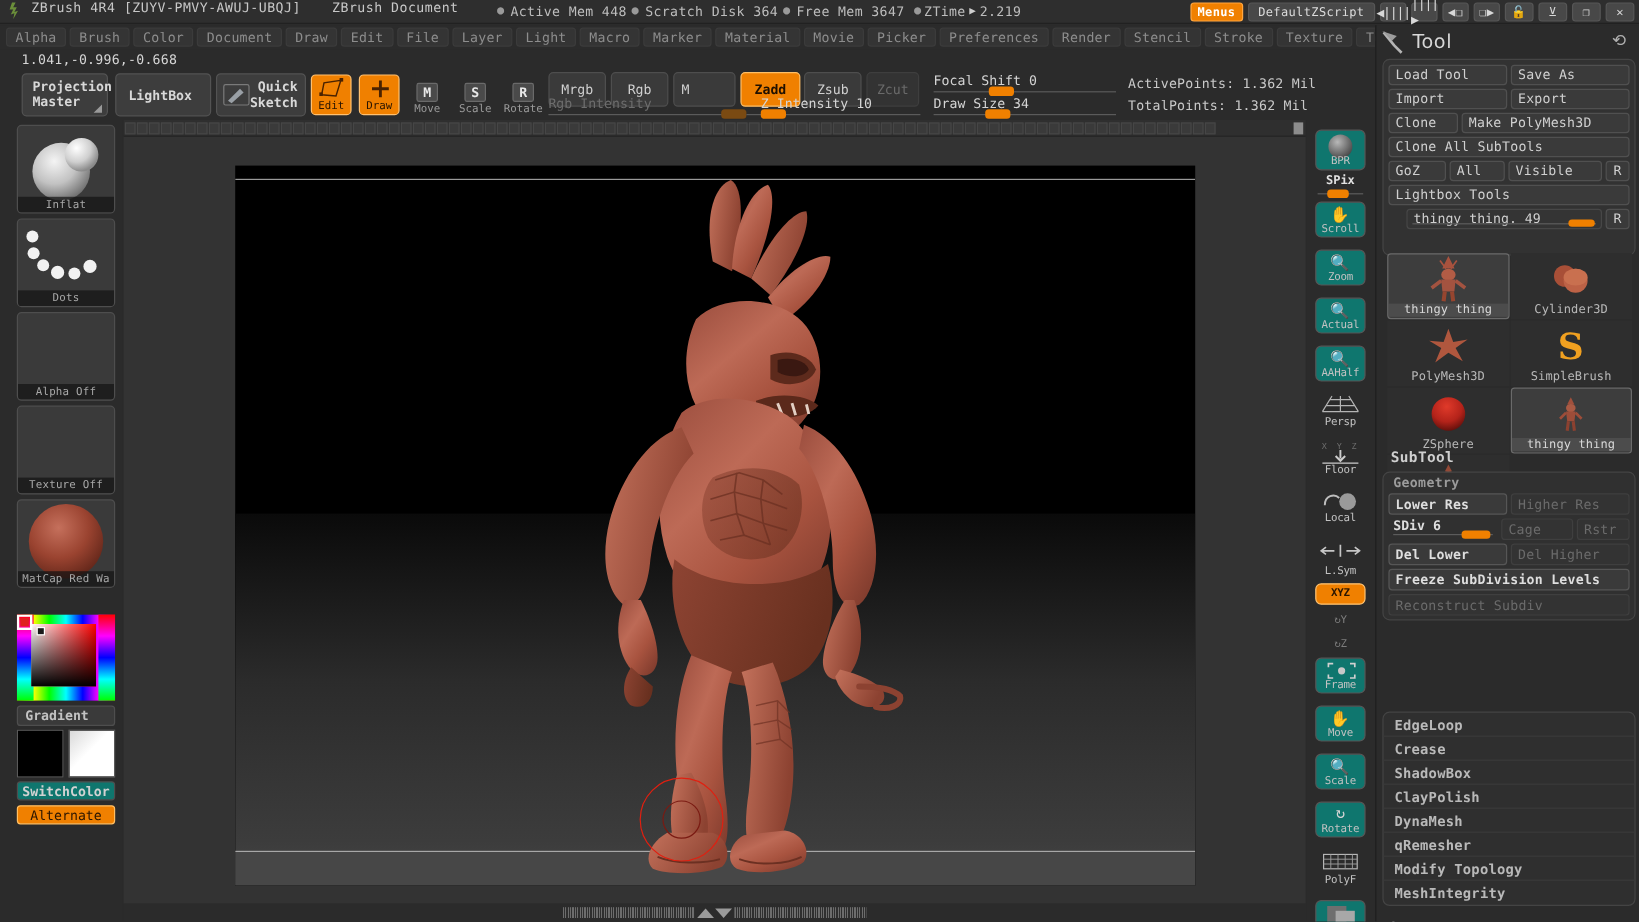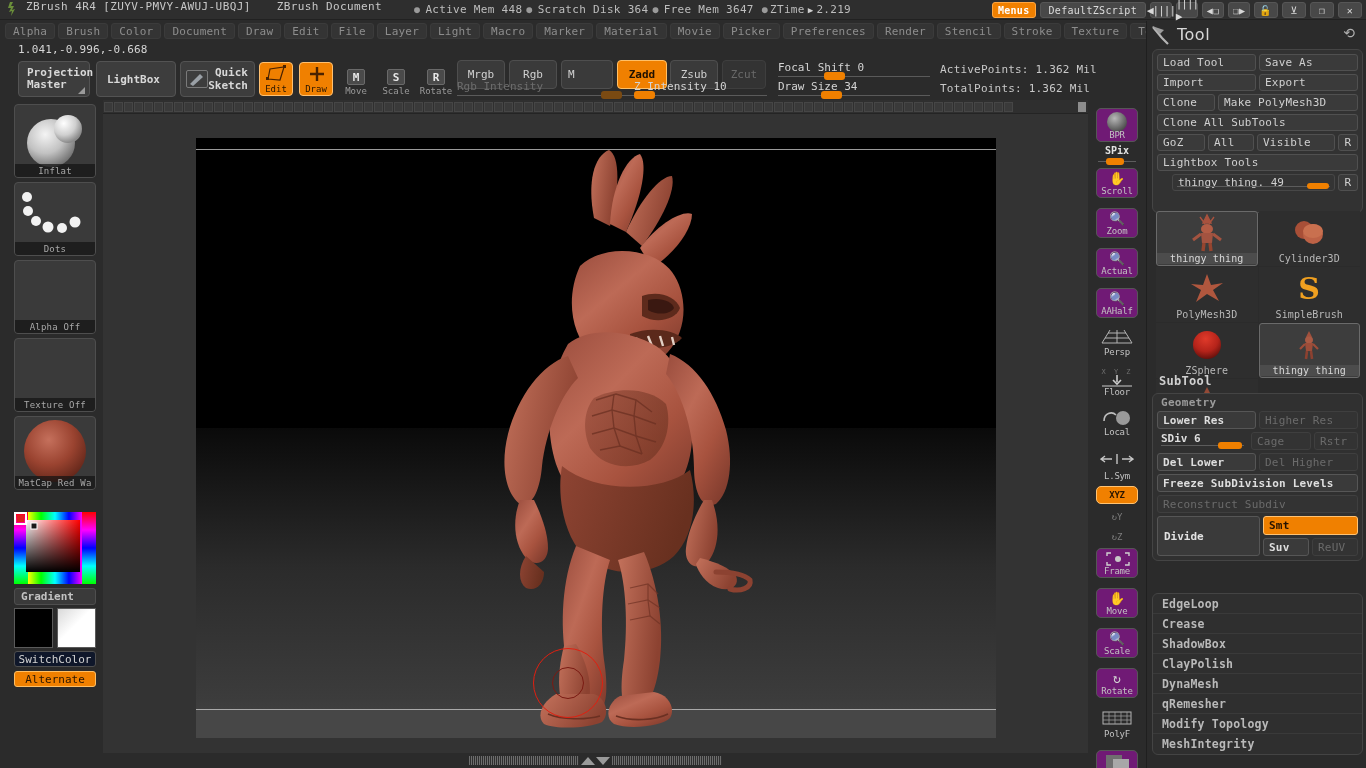--- a/index.html
+++ b/index.html
@@ -97,22 +97,22 @@
   .lslot .thumb { width:100%; height:100%; position:relative; }
   .lslot .cap { position:absolute; left:0; right:0; bottom:0; height:13px;
                 background:rgba(20,20,20,.72); color:#a8a8a8; font-size:9px;
                 display:flex; align-items:center; justify-content:center; letter-spacing:0.2px;}
   #lb-picker { position:absolute; left:14px; top:412px; width:82px; height:72px; }
   #lb-grad { position:absolute; left:14px; top:488px; width:82px; height:17px;
              background:#3a3a3a; border:1px solid #4e4e4e; border-radius:3px;
              color:#c2c2c2; font-size:11px; display:flex; align-items:center; padding-left:6px; font-weight:bold;}
   .swatch { position:absolute; top:508px; width:39px; height:40px; border:1px solid #5a5a5a; }
   #lb-switch { position:absolute; left:14px; top:551px; width:82px; height:16px;
-               background:#0f172a; border:1px solid #4e4e4e; border-radius:3px;
-               color:#d2d2d2; font-size:11px; display:flex; align-items:center; justify-content:center; font-weight:normal;}
+               background:#0f766e; border:1px solid #4e4e4e; border-radius:3px;
+               color:#d2d2d2; font-size:11px; display:flex; align-items:center; justify-content:center; font-weight:bold;}
   #lb-alt { position:absolute; left:14px; top:571px; width:82px; height:16px;
             background:#f08000; border:1px solid #ffbe63; border-radius:3px;
             color:#2a1500; font-size:11px; display:flex; align-items:center; justify-content:center; font-weight:normal;}
 
   
   #tray-top { position:absolute; left:103px; top:100px; width:985px; height:14px;
               background:#2f2f2f; border-bottom:1px solid #242424;
               display:flex; align-items:center; }
   .traytab { width:9px; height:10px; margin-left:1px; background:#3a3a3a; border:1px solid #464646; }
   #tray-end { position:absolute; right:2px; top:2px; width:8px; height:10px; background:#8d8d8d; }
@@ -135,21 +135,21 @@
              display:flex; align-items:center; justify-content:center; gap:2px; }
   .hbar { height:9px; background:repeating-linear-gradient(90deg,#6d6d6d 0 1px,#2f2f2f 1px 2px); }
   .updown { display:flex; gap:1px; }
   .tri { width:0;height:0;border-left:7px solid transparent;border-right:7px solid transparent; }
   .tri.up { border-bottom:8px solid #9a9a9a; }
   .tri.down { border-top:8px solid #9a9a9a; }
 
   
   #rightbar { position:absolute; left:1089px; top:100px; width:56px; height:668px; background:#2b2b2b; }
   .ricon { position:absolute; left:7px; width:42px; }
-  .ricon .box { width:42px; height:30px; background:#701a75; border:1px solid #565656;
+  .ricon .box { width:42px; height:30px; background:#0f766e; border:1px solid #565656;
                 border-radius:5px; position:relative; display:flex; align-items:flex-end; justify-content:center; }
   .ricon .box.flat { background:transparent; border:none; }
   .ricon .box.on { background:#f08000; border-color:#ffc373; }
   .ricon .cap { font-size:9px; color:#c2c2c2; text-align:center; letter-spacing:-0.2px;
                 position:absolute; bottom:1px; left:0; right:0; }
   .ricon .cap.dim { color:#7c7c7c; }
   .ricon .cap.on { color:#2a1500; font-weight:bold; }
   .ricon .gl { position:absolute; left:0; right:0; top:2px; text-align:center; color:#d4d4d4; font-size:13px; }
   #spix { position:absolute; left:7px; top:45px; width:42px; height:20px; }
   #spix .lbl { font-size:10px; color:#e2e2e2; text-align:center; font-weight:bold; }
@@ -955,30 +955,20 @@
     <div class="prow">
       <div class="pb">Del Lower</div>
       <div class="pb dim">Del Higher</div>
     </div>
     <div class="prow">
       <div class="pb">Freeze SubDivision Levels</div>
     </div>
     <div class="prow">
       <div class="pb dim">Reconstruct Subdiv</div>
     </div>
-    <div class="divrow">
-      <div class="div-left">Divide</div>
-      <div class="div-right">
-        <div class="pb on" style="height:18px; justify-content:flex-start;">Smt</div>
-        <div style="display:flex; gap:3px;">
-          <div class="pb" style="height:18px;">Suv</div>
-          <div class="pb dim" style="height:18px;">ReUV</div>
-        </div>
-      </div>
-    </div>
   </div>
 
   <div class="listpanel" style="top:572px;">
     <div class="litem">EdgeLoop</div>
     <div class="litem">Crease</div>
     <div class="litem">ShadowBox</div>
     <div class="litem">ClayPolish</div>
     <div class="litem">DynaMesh</div>
     <div class="litem">qRemesher</div>
     <div class="litem">Modify Topology</div>

